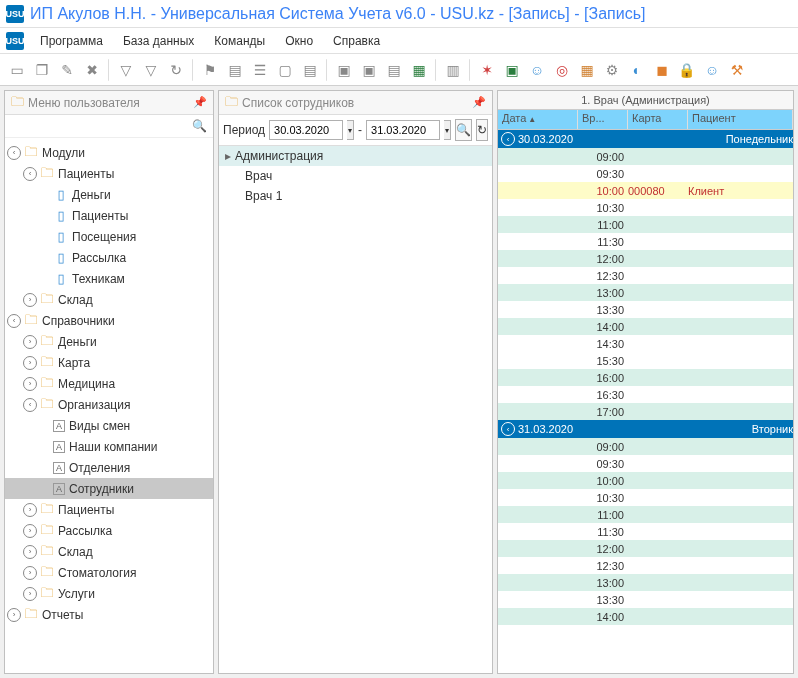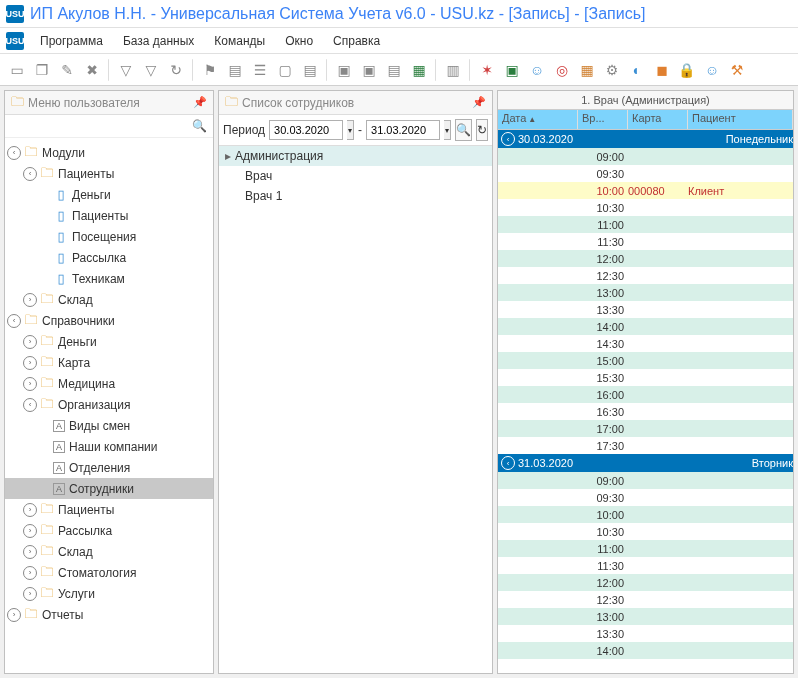--- a/index.html
+++ b/index.html
@@ -350,47 +350,37 @@
         <div class="slot-row even">
           <span class="time">14:00</span>
           <span class="card"></span>
           <span class="patient"></span>
         </div>
         <div class="slot-row odd">
           <span class="time">14:30</span>
           <span class="card"></span>
           <span class="patient"></span>
         </div>
-        <div class="slot-row even">
-          <span class="time">15:00</span>
-          <span class="card"></span>
-          <span class="patient"></span>
-        </div>
         <div class="slot-row odd">
           <span class="time">15:30</span>
           <span class="card"></span>
           <span class="patient"></span>
         </div>
         <div class="slot-row even">
           <span class="time">16:00</span>
           <span class="card"></span>
           <span class="patient"></span>
         </div>
         <div class="slot-row odd">
           <span class="time">16:30</span>
           <span class="card"></span>
           <span class="patient"></span>
         </div>
         <div class="slot-row even">
           <span class="time">17:00</span>
-          <span class="card"></span>
-          <span class="patient"></span>
-        </div>
-        <div class="slot-row odd">
-          <span class="time">17:30</span>
           <span class="card"></span>
           <span class="patient"></span>
         </div>
         <div class="day-header">
           <span class="collapse">‹</span>
           <span class="date">31.03.2020</span>
           <span class="dow">Вторник</span>
         </div>
         <div class="slot-row even">
           <span class="time">09:00</span>

